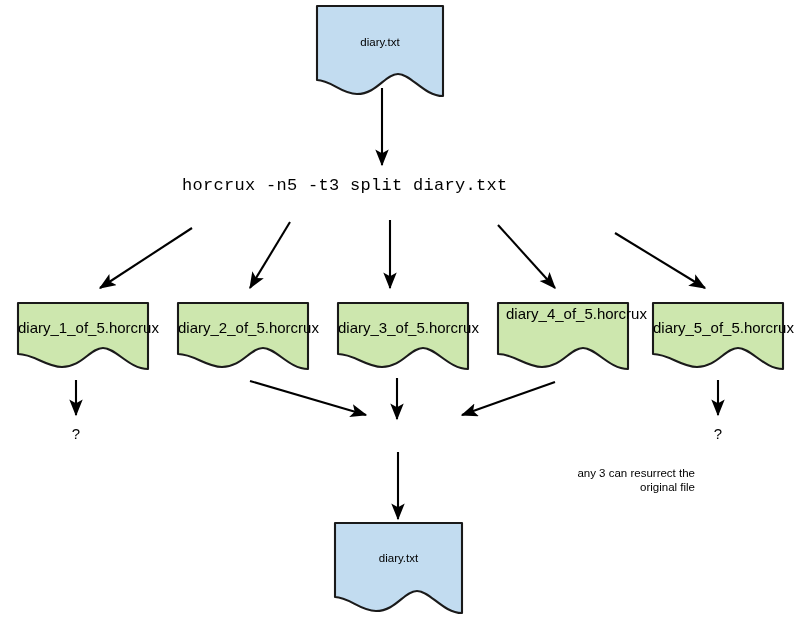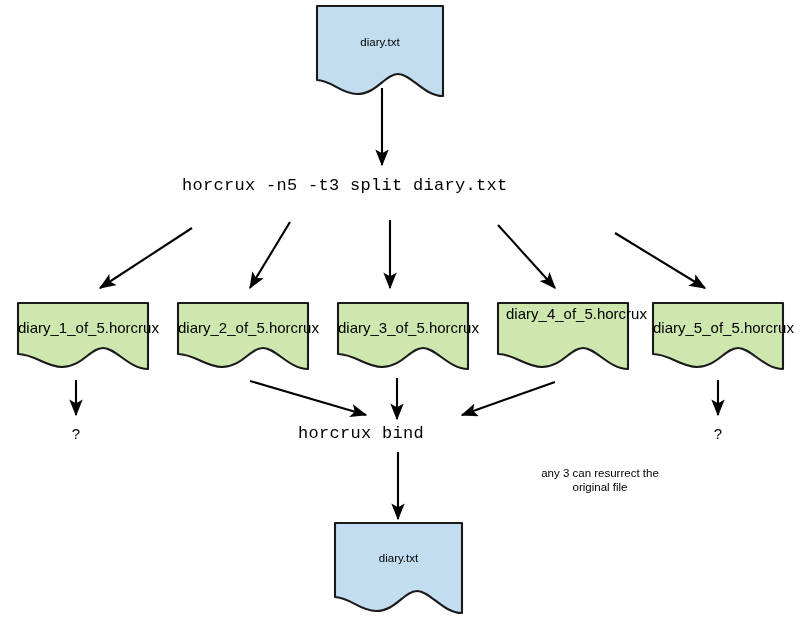--- a/index.html
+++ b/index.html
@@ -48,21 +48,21 @@
   }
   .qmark {
     position: absolute;
     text-align: center;
     color: #000000;
     font-family: "Liberation Sans", sans-serif;
     font-size: 15px;
   }
   .note {
     position: absolute;
-    text-align: center;
+    text-align: right;
     color: #000000;
     font-family: "Liberation Sans", sans-serif;
     font-size: 11.5px;
     line-height: 14px;
     white-space: pre-line;
   }
 </style>
 </head>
 <body>
 
@@ -110,20 +110,19 @@
 
   <div class="doc-label label-green" style="left:18px; top:319px; width:130px;">diary_1_of_5.horcrux</div>
   <div class="doc-label label-green" style="left:178px; top:319px; width:130px;">diary_2_of_5.horcrux</div>
   <div class="doc-label label-green" style="left:338px; top:319px; width:130px;text-align:right;">diary_3_of_5.horcrux</div>
   <div class="doc-label label-green" style="left:498px; top:305px; width:157px;">diary_4_of_5.horcrux</div>
   <div class="doc-label label-green" style="left:653px; top:319px; width:130px;">diary_5_of_5.horcrux</div>
 
   <div class="qmark" style="left:46px; top:425px; width:60px;">?</div>
   <div class="qmark" style="left:688px; top:425px; width:60px;">?</div>
 
-  <div class="cmd-text" style="left:298px; top:424px; width:200px;">horcrux bind</div>
 
   <div class="note" style="left:505px; top:466px; width:190px;">any 3 can resurrect the
 original file</div>
 
   <div class="doc-label label-blue" style="left:335px; top:552px; width:127px;">diary.txt</div>
 
 </div>
 
 </body></html>

